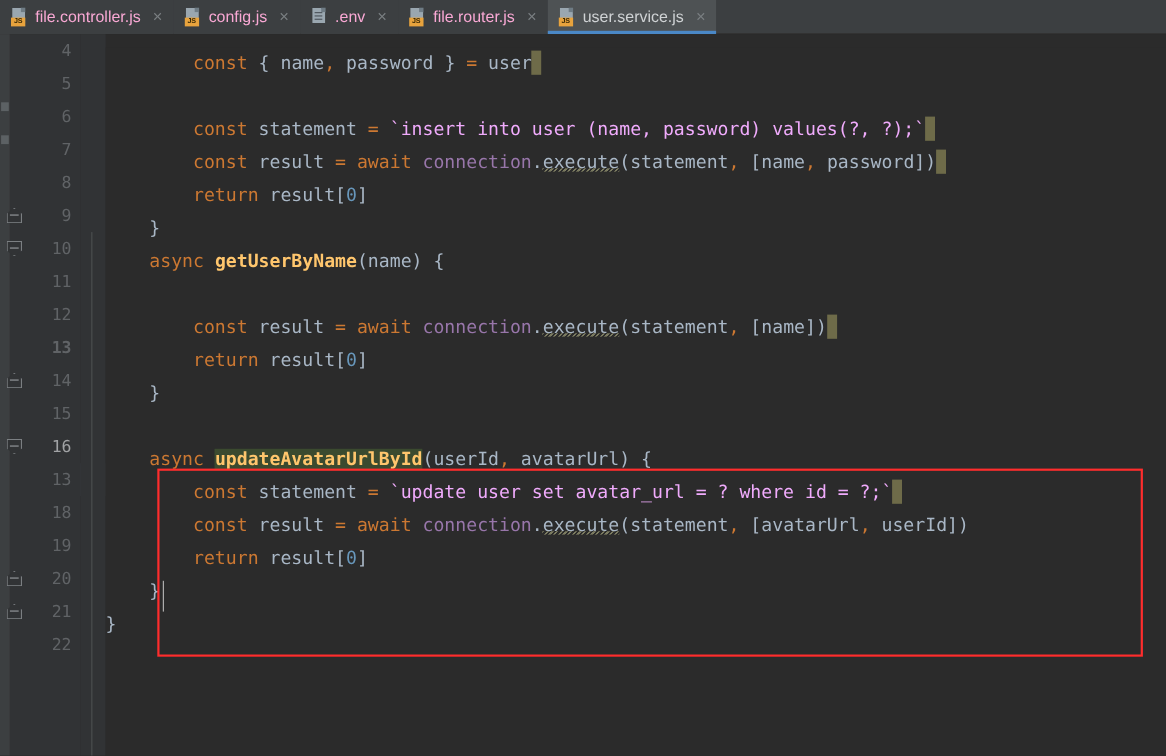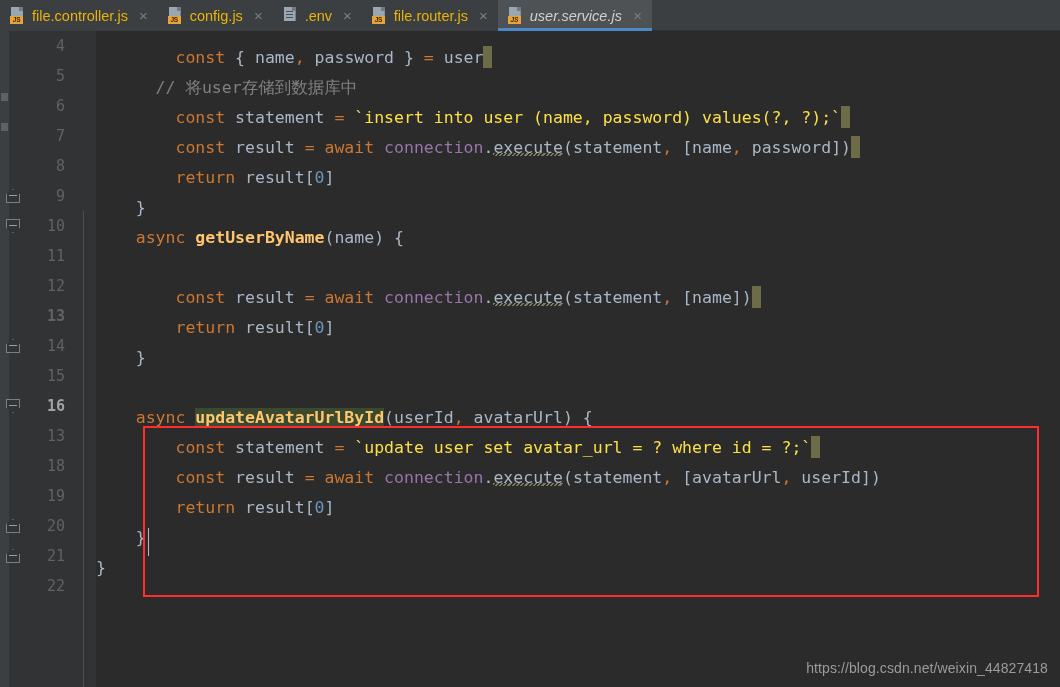--- a/index.html
+++ b/index.html
@@ -18,26 +18,26 @@
     border-bottom:1px solid #323232;
     box-sizing:border-box;
   }
   .tab{
     display:flex;align-items:center;gap:7px;
     padding:0 9px 0 10px;height:31px;box-sizing:border-box;
     font-family:"Liberation Sans",sans-serif;font-size:14.5px;
     color:#a9b7c6;cursor:default;position:relative;
     background:#3c3f41;
   }
-  .tab.active{background:#4e5254;font-style:italic;}
+  .tab.active{background:#4e5254;}
   .tab.active::after{
     content:"";position:absolute;left:0;right:0;bottom:0;height:3px;
     background:#4a88c7;
   }
-  .tab .label{white-space:nowrap;color:#eab308;}
+  .tab .label{white-space:nowrap;color:#f9a8d4;}
   .tab.active .label{color:#cfd2d4;}
   .tab .close{
     font-family:"Liberation Sans",sans-serif;
     color:#7a7f82;font-size:15px;line-height:1;margin-left:3px;
     padding:0 1px;
   }
   
   .ficon{position:relative;width:15px;height:17px;flex:0 0 15px;}
   .ficon .page{
     position:absolute;left:1px;top:0;width:12px;height:14px;
@@ -100,21 +100,21 @@
   .code{
     position:absolute;left:0;top:0;right:0;
     font-family:"DejaVu Sans Mono","Liberation Mono",monospace;
     font-size:16.5px;line-height:30px;white-space:pre;color:#a9b7c6;
   }
   .cl{position:absolute;left:0;height:30px;line-height:30px;white-space:pre;}
 
   .kw{color:#cc7832;}
   .id{color:#a9b7c6;}
   .fn{color:#ffc66d;font-weight:bold;}
-  .str{color:#fde047;}
+  .str{color:#f0abfc;}
   .cmt{color:#808080;}
   .prop{color:#9876aa;}
   .num{color:#6897bb;}
   .punc{color:#a9b7c6;}
   .warnu{text-decoration:none;border-bottom:none;position:relative;}
   .warnu::after{
     content:"";position:absolute;left:0;right:0;bottom:1px;height:3px;
     background-image:repeating-linear-gradient(135deg,#8a8a6a 0 1.5px,transparent 1.5px 3px);
     opacity:.85;
   }
@@ -216,21 +216,21 @@
       <div class="ln" style="top:60px;">6</div>
       <div class="ln" style="top:90px;">7</div>
       <div class="ln" style="top:120px;">8</div>
       <div class="ln" style="top:150px;">9</div>
       <div class="ln" style="top:180px;">10</div>
       <div class="ln" style="top:210px;">11</div>
       <div class="ln" style="top:240px;">12</div>
       <div class="ln" style="top:270px;font-weight:bold;">13</div>
       <div class="ln" style="top:300px;">14</div>
       <div class="ln" style="top:330px;">15</div>
-      <div class="ln cur" style="top:360px;font-weight:bold;">16</div>
+      <div class="ln cur" style="top:360px;">16</div>
       <div class="ln" style="top:390px;">13</div>
       <div class="ln" style="top:420px;">18</div>
       <div class="ln" style="top:450px;">19</div>
       <div class="ln" style="top:480px;">20</div>
       <div class="ln" style="top:510px;">21</div>
       <div class="ln" style="top:540px;">22</div>
     </div>
 
     <div class="foldcol"></div>
     <div class="foldline" style="top:180px;height:476px;"></div>
@@ -260,21 +260,20 @@
         <span class="minus"></span>
       </div>
 
     <div class="codearea">
       <div class="code">
 
         
         <div class="cl" style="top:0px;"><span class="kw">        const</span><span class="punc"> { </span><span class="id">name</span><span class="kw">,</span><span class="id"> password</span><span class="punc"> } </span><span class="kw">=</span><span class="id"> user</span><span class="eolmark"></span></div>
 
         
-        <div class="cl" style="top:30px;"><span class="cmt">      // 将user存储到数据库中</span></div>
 
         
         <div class="cl" style="top:60px;"><span class="kw">        const</span><span class="id"> statement </span><span class="kw">=</span> <span class="str">`insert into user (name, password) values(?, ?);`</span><span class="eolmark"></span></div>
 
         
         <div class="cl" style="top:90px;"><span class="kw">        const</span><span class="id"> result </span><span class="kw">= await</span> <span class="prop">connection</span><span class="punc">.</span><span class="id warnu">execute</span><span class="punc">(</span><span class="id">statement</span><span class="kw">,</span><span class="punc"> [</span><span class="id">name</span><span class="kw">,</span><span class="id"> password</span><span class="punc">])</span><span class="eolmark"></span></div>
 
         
         <div class="cl" style="top:120px;"><span class="kw">        return</span><span class="id"> result</span><span class="punc">[</span><span class="num">0</span><span class="punc">]</span></div>
 
@@ -318,16 +317,15 @@
 
         
 
       </div>
 
       <div style="position:absolute;left:52px;top:485px;width:1px;height:28px;background:#bbbbbb;"></div>
     </div>
 
     <div class="redbox" style="left:143px;top:395px;width:896px;height:171px;"></div>
 
-    <div class="watermark">https://blog.csdn.net/weixin_44827418</div>
 
   </div>
 </div>
 
 </body></html>

